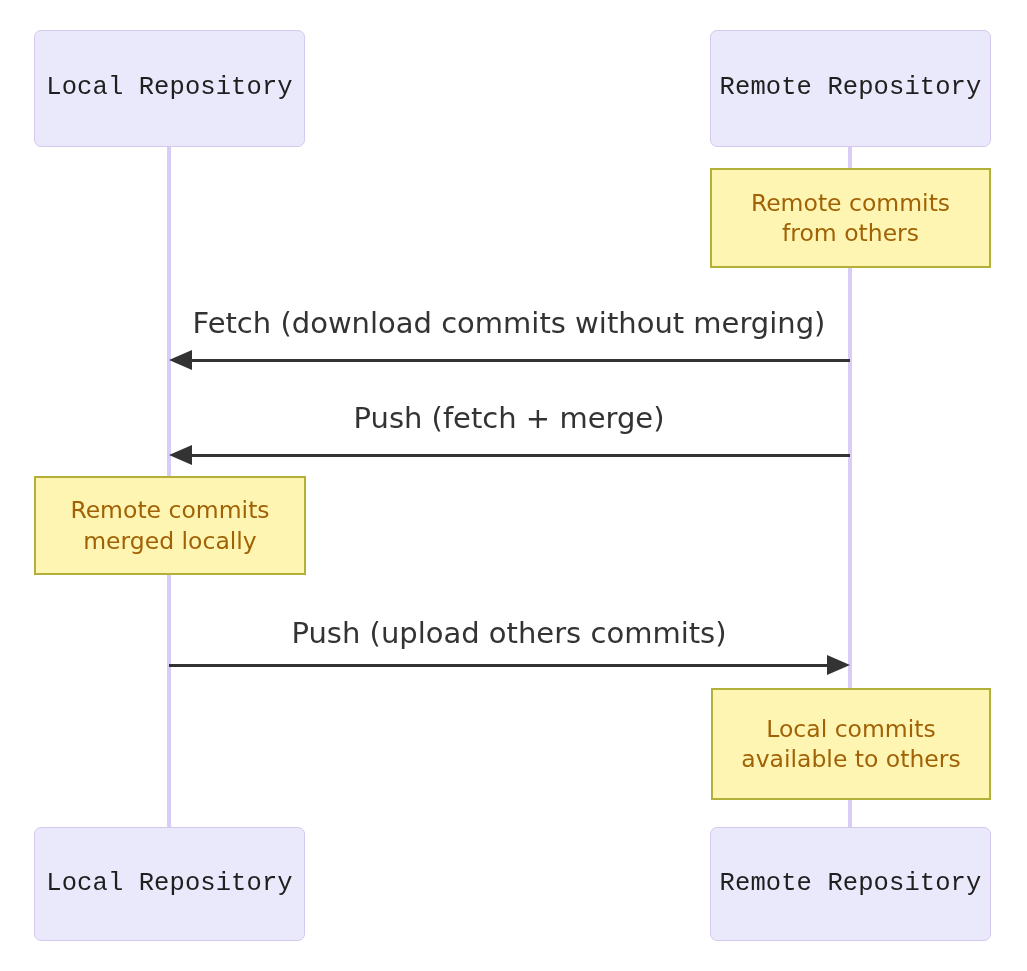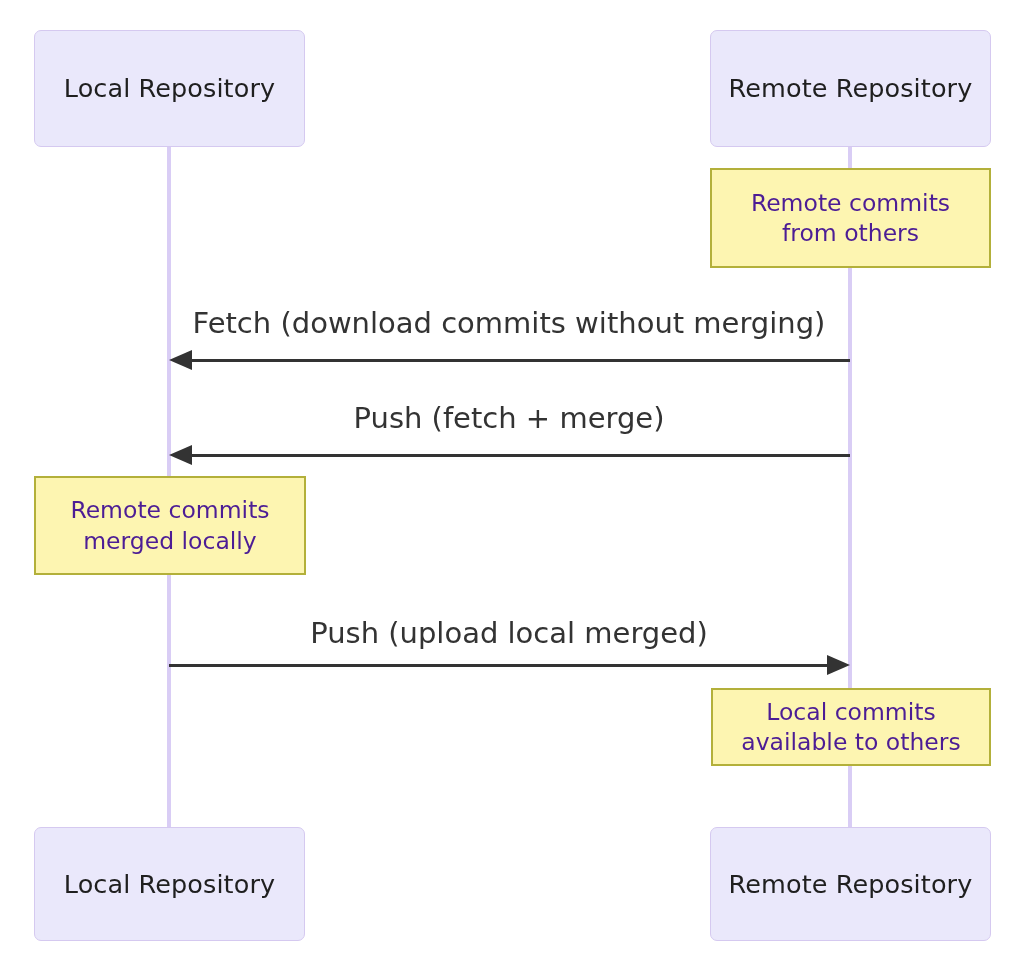--- a/index.html
+++ b/index.html
@@ -39,45 +39,46 @@
     border: 1.6px solid #d5c9f0;
     border-radius: 7px;
     display: flex;
     align-items: center;
     justify-content: center;
     text-align: center;
     color: #1f1f1f;
     font-size: 25.5px;
     letter-spacing: 0.1px;
     line-height: 1.2;
+    font-family: Liberation Mono, monospace;
   }
   .p-local-top    { left: 34px;  top: 30px;  width: 271px; height: 117px; }
   .p-remote-top   { left: 710px; top: 30px;  width: 281px; height: 117px; }
   .p-local-bot    { left: 34px;  top: 827px; width: 271px; height: 114px; }
   .p-remote-bot   { left: 710px; top: 827px; width: 281px; height: 114px; }
 
   
   .note {
     position: absolute;
     box-sizing: border-box;
     background: #fdf5b1;
     border: 2.2px solid #b3b03a;
     display: flex;
     align-items: center;
     justify-content: center;
     text-align: center;
-    color: #4c1d95;
+    color: #a16207;
     font-size: 23.5px;
     line-height: 1.28;
     padding: 16px 8px;
     white-space: pre-line;
   }
   .note-remote-commits { left: 710px; top: 168px; width: 281px; height: 100px; }
   .note-merged-locally { left: 34px;  top: 476px; width: 272px; height: 99px;  }
-  .note-available      { left: 711px; top: 688px; width: 280px; height: 78px; }
+  .note-available      { left: 711px; top: 688px; width: 280px; height: 112px; }
 
   
   .message { position: absolute; }
 
   .msg-label {
     position: absolute;
     color: #333333;
     font-size: 29px;
     line-height: 1.2;
     white-space: nowrap;
@@ -134,21 +135,21 @@
   <div class="message">
     <div class="msg-label" style="left:509px; top:401px;">Push (fetch + merge)</div>
     <div class="msg-line" style="left:192px; top:454px; width:658px;"></div>
     <div class="arrow-head to-left" style="left:169px; top:445px;"></div>
   </div>
 
   <div class="note note-merged-locally">Remote commits
 merged locally</div>
 
   <div class="message">
-    <div class="msg-label" style="left:509px; top:616px;">Push (upload local merged)</div>
+    <div class="msg-label" style="left:509px; top:616px;">Push (upload others commits)</div>
     <div class="msg-line" style="left:169px; top:664px; width:658px;"></div>
     <div class="arrow-head to-right" style="left:827px; top:655px;"></div>
   </div>
 
   <div class="note note-available">Local commits
 available to others</div>
 
   <div class="participant p-local-bot">
     <span>Local Repository</span>
   </div>

